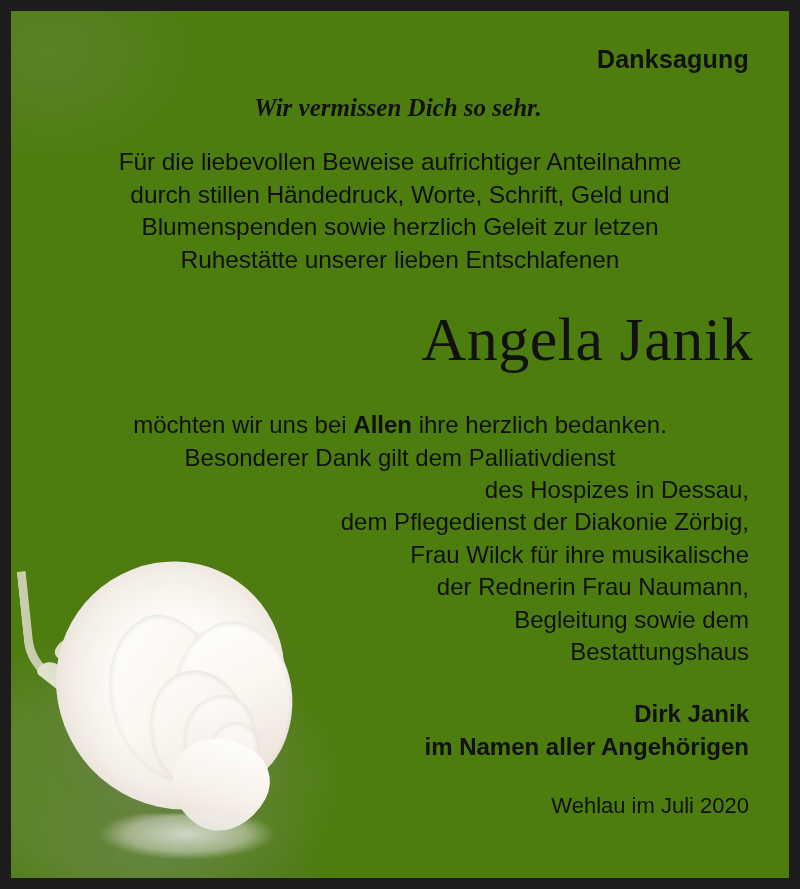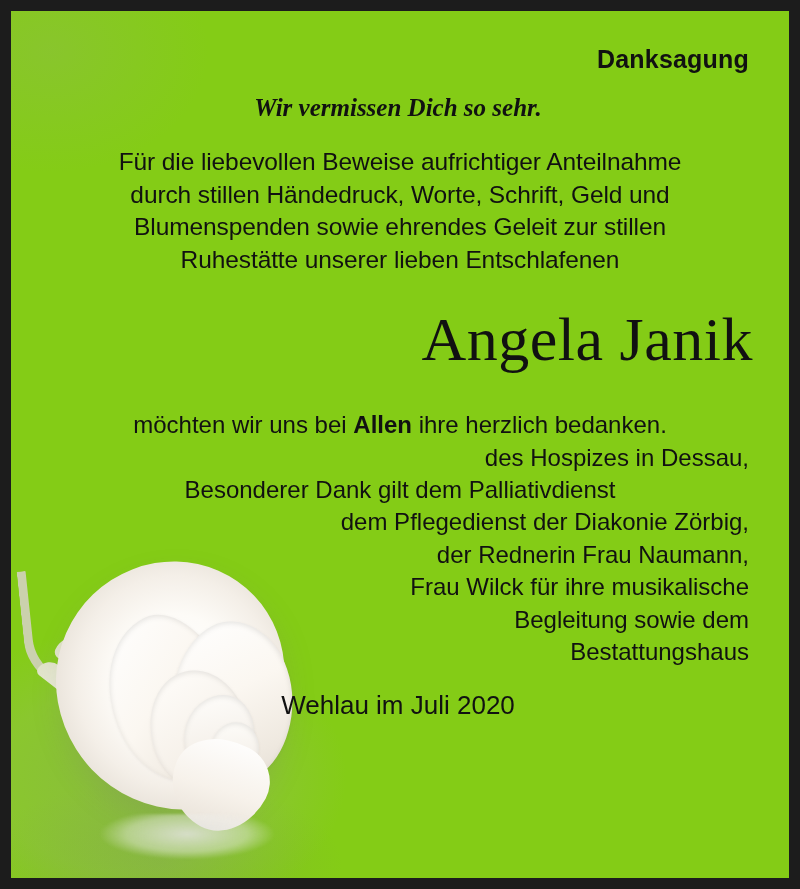--- a/index.html
+++ b/index.html
@@ -12,21 +12,21 @@
     height: 889px;
     font-family: "Liberation Sans", sans-serif;
     overflow: hidden;
   }
   .notice {
     position: relative;
     width: 800px;
     height: 889px;
     box-sizing: border-box;
     border: 11px solid #1c1c1c;
-    background: #84cc16;
+    background: #4d7c0f;
     overflow: hidden;
   }
   
   .photo-backdrop {
     position: absolute;
     left: 0;
     bottom: 0;
     width: 420px;
     height: 430px;
     background:
@@ -161,22 +161,23 @@
     padding-right: 4px;
   }
   .signature {
     text-align: right;
     font-weight: bold;
     font-size: 24px;
     line-height: 1.35;
     margin: 30px 4px 0 0;
   }
   .place-date {
-    font-size: 26px;
-    margin: 22px 4px 0 0;
+    text-align: right;
+    font-size: 22px;
+    margin: 30px 4px 0 0;
   }
   .line { display: block; }
 </style>
 </head>
 <body>
 
 <div class="notice">
 
   <div class="photo-backdrop top"></div>
   <div class="photo-backdrop"></div>
@@ -198,34 +199,38 @@
 
   <div class="content">
 
     <div class="heading">Danksagung</div>
 
     <div class="subheading">Wir vermissen Dich so sehr.</div>
 
     <div class="intro">
       <span class="line">Für die liebevollen Beweise aufrichtiger Anteilnahme</span>
       <span class="line">durch stillen Händedruck, Worte, Schrift, Geld und</span>
-      <span class="line">Blumenspenden sowie ehrendes Geleit zur stillen</span>
+      <span class="line">Blumenspenden sowie herzlich Geleit zur letzen</span>
       <span class="line">Ruhestätte unserer lieben Entschlafenen</span>
     </div>
 
     <div class="name">Angela Janik</div>
 
     <div class="thanks">
       <span class="line"><span>möchten wir uns bei </span><span class="b">Allen</span><span> ihre herzlich bedanken.</span></span>
+      <span class="line">Besonderer Dank gilt dem Palliativdienst</span>
       <span class="line right-block">des Hospizes in Dessau,</span>
-      <span class="line">Besonderer Dank gilt dem Palliativdienst</span>
       <span class="line right-block">dem Pflegedienst der Diakonie Zörbig,</span>
+      <span class="line right-block">Frau Wilck für ihre musikalische</span>
       <span class="line right-block">der Rednerin Frau Naumann,</span>
-      <span class="line right-block">Frau Wilck für ihre musikalische</span>
       <span class="line right-block">Begleitung sowie dem</span>
       <span class="line right-block">Bestattungshaus</span>
     </div>
 
+    <div class="signature">
+      <span class="line">Dirk Janik</span>
+      <span class="line">im Namen aller Angehörigen</span>
+    </div>
 
     <div class="place-date">Wehlau im Juli 2020</div>
 
   </div>
 </div>
 
 </body></html>

